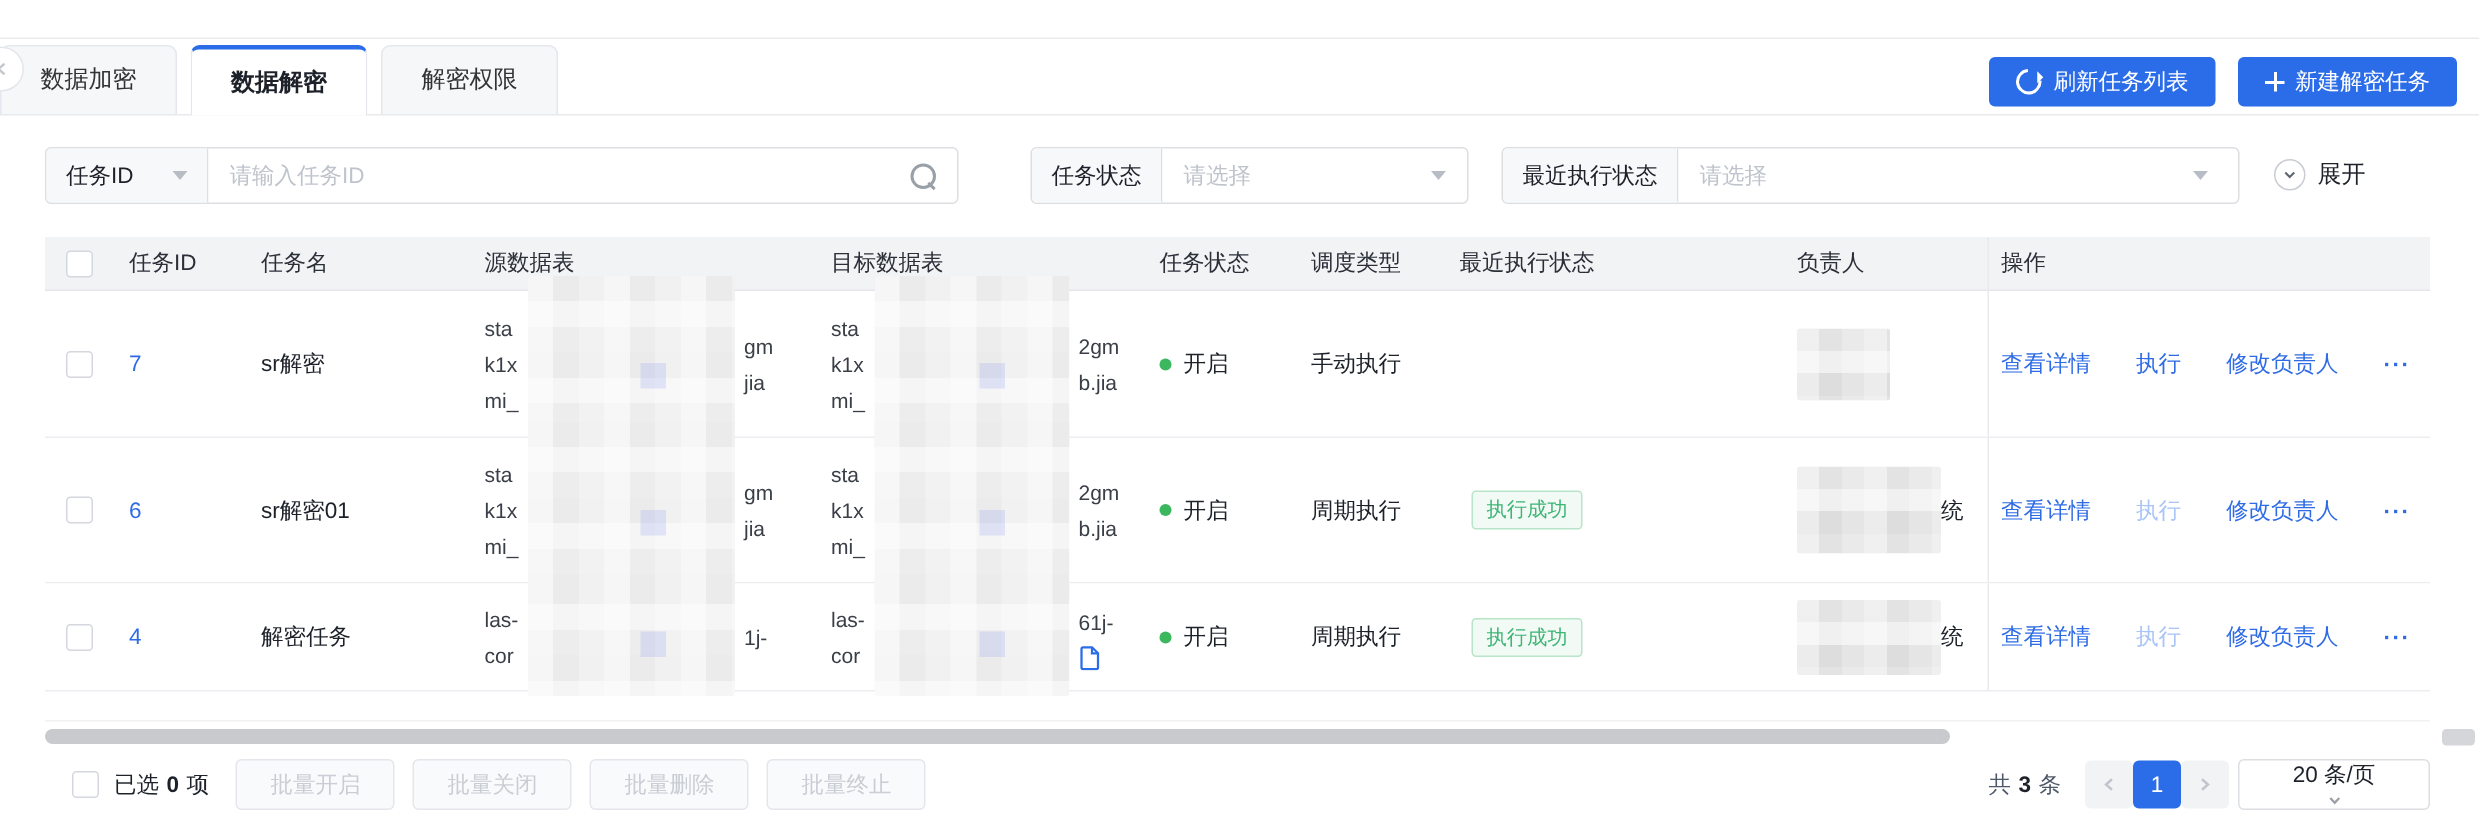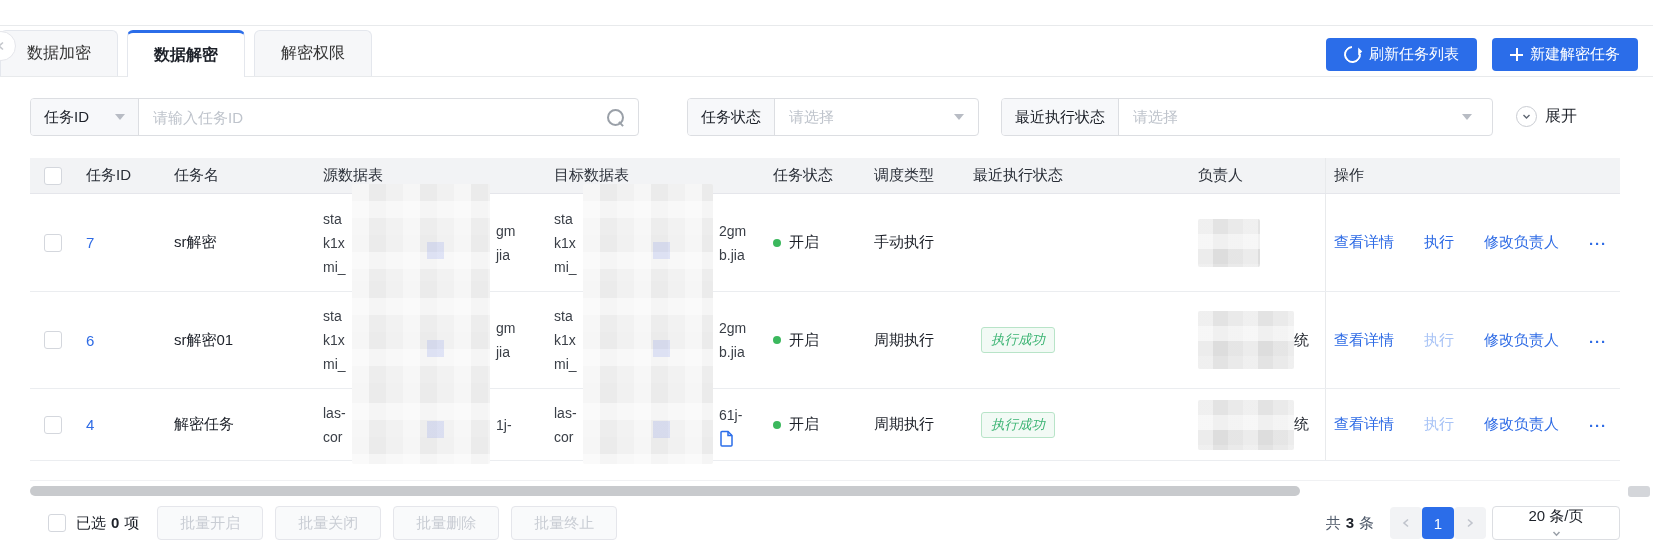--- a/index.html
+++ b/index.html
@@ -83,21 +83,21 @@
   .m-tall{height:118px;} .m-short{height:78px;}
   .mosaic.owner{flex:none;margin:0;
     background:
       repeating-linear-gradient(90deg, rgba(255,255,255,.45) 0 15px, rgba(255,255,255,0) 15px 30px, rgba(255,255,255,.25) 30px 45px),
       repeating-linear-gradient(180deg, #e3e3e3 0 15px, #f0f0f0 15px 30px, #dddddd 30px 45px);}
   .ow1{width:62px;height:48px;}
   .ow2{width:96px;height:58px;margin-right:5px;}
   .ow3{width:96px;height:50px;margin-right:5px;}
   .dot{width:8px;height:8px;border-radius:50%;background:#3bb85d;margin-right:8px;flex:0 0 auto;}
   .badge{display:inline-block;padding:3px 9px;border:1px solid #b8e4c8;background:#f2faf5;
-         color:#3eb575;border-radius:3px;font-size:13.5px;margin-left:8px;font-style:italic;}
+         color:#3eb575;border-radius:3px;font-size:13.5px;margin-left:8px;}
   .ops{display:flex;align-items:flex-end;gap:30px;}
   .lnk{color:#2e6be5;cursor:pointer;white-space:nowrap;}
   .lnk.disabled{color:#a9c4f6;}
   .more{color:#2e6be5;font-weight:700;letter-spacing:1px;cursor:pointer;}
   .doc-ico{margin-top:3px;}
   .tbl-bottom{height:19px;border-bottom:1px solid #f0f1f3;}
 
   
   .hscroll{position:absolute;left:30px;top:486px;width:1590px;height:10px;}
   .hthumb{width:1270px;height:10px;background:#c8cacd;border-radius:5px;}

